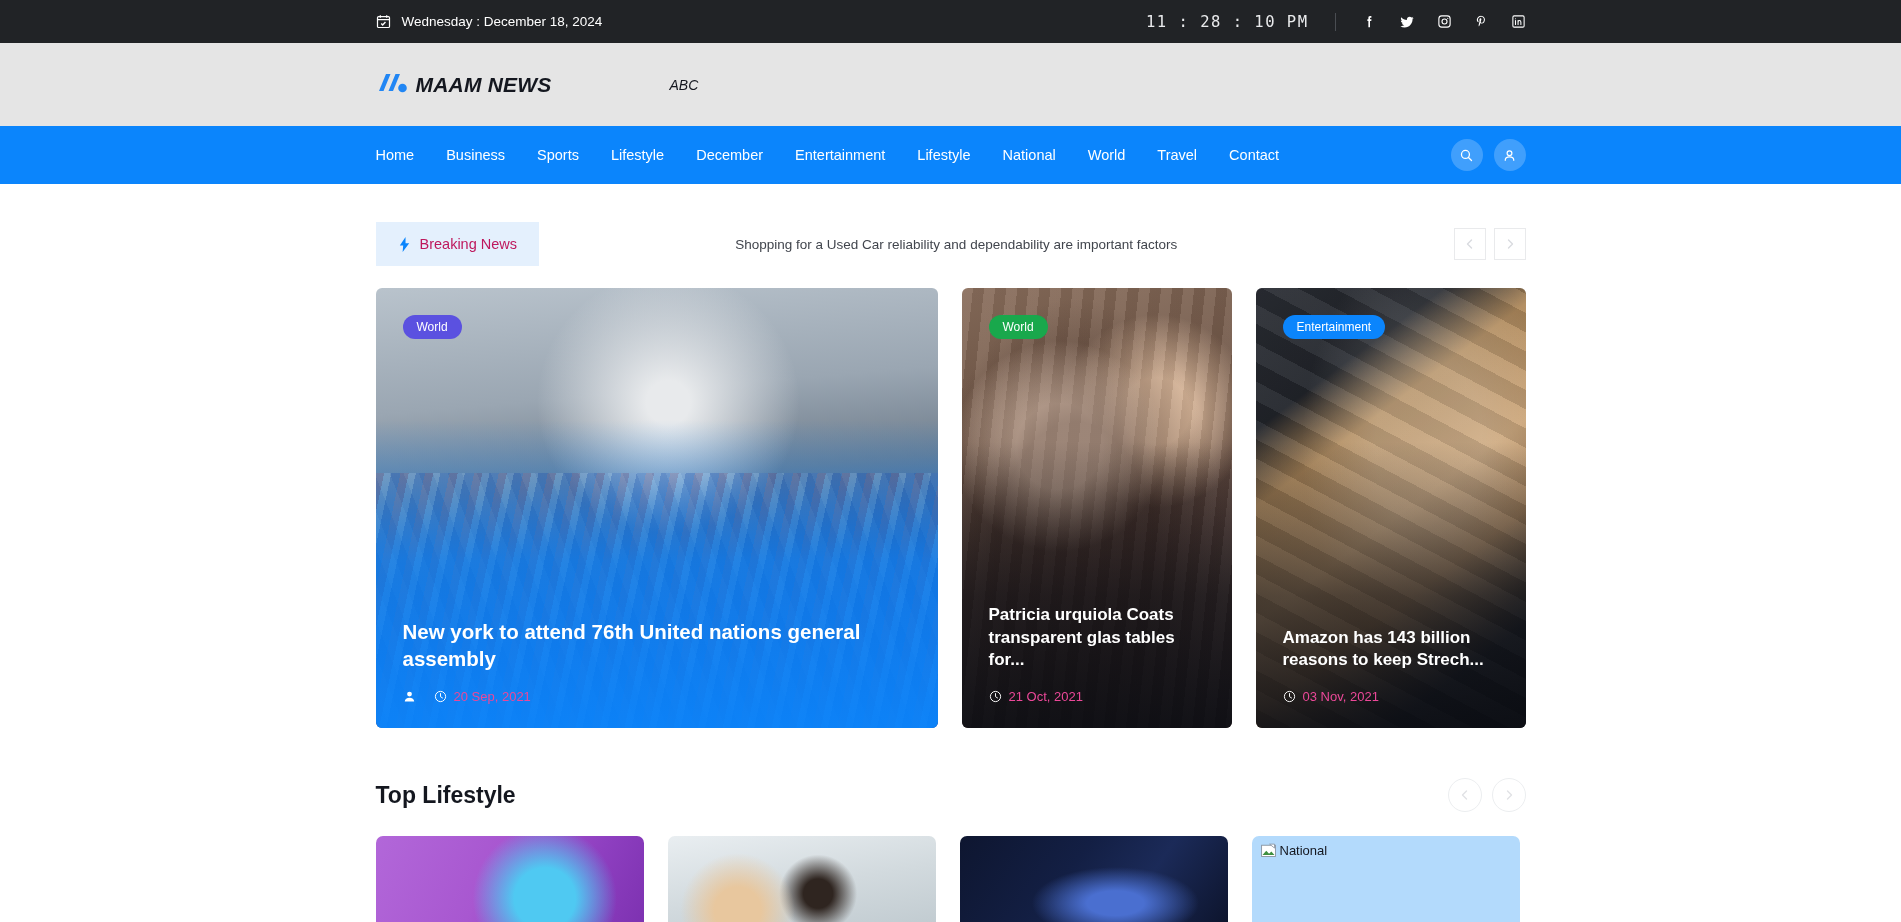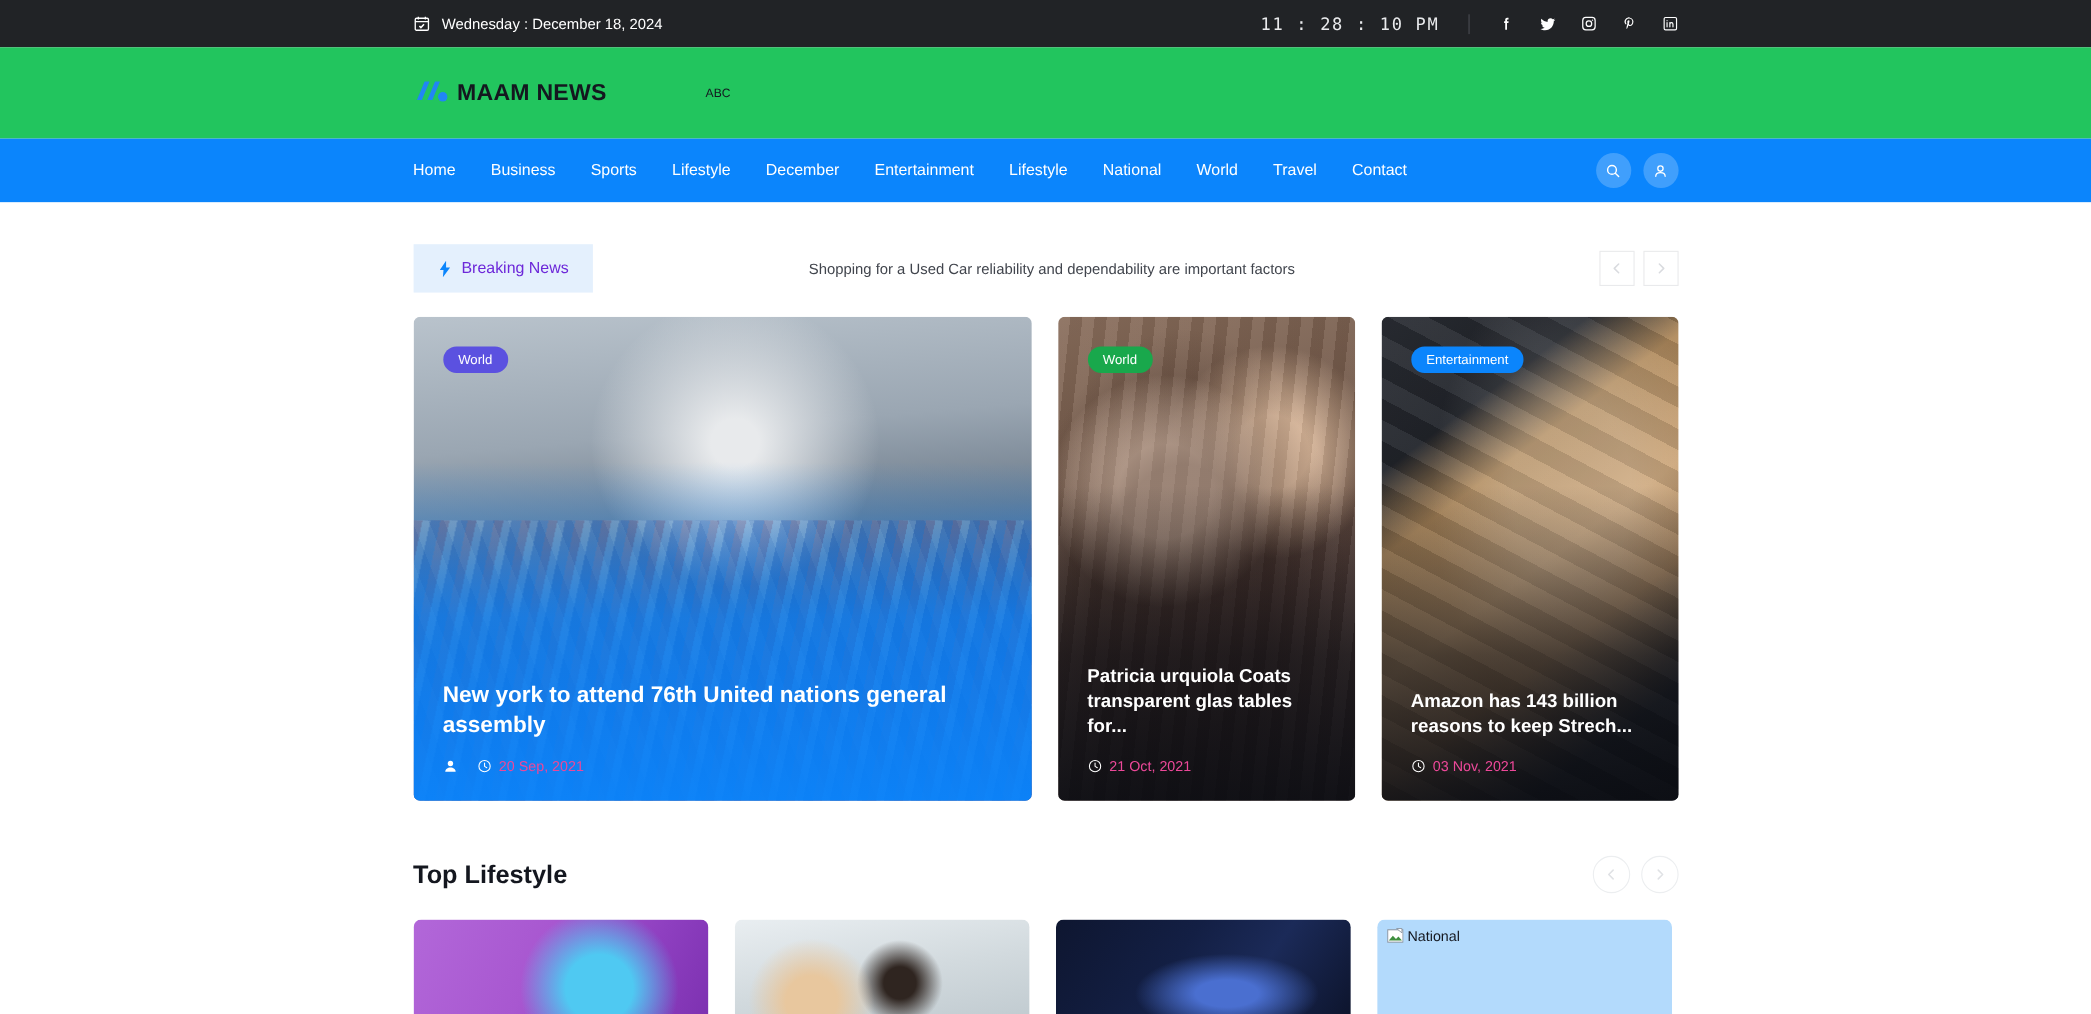--- a/index.html
+++ b/index.html
@@ -29,32 +29,32 @@
     font-family:"DejaVu Sans Mono", monospace;
     font-size:15.5px; letter-spacing:1.5px; color:#e9eaec;
     white-space:nowrap;
   }
   .tb-divider { width:1px; height:18px; background:#4a4d52; margin:0 26px; }
   .socials { display:flex; align-items:center; gap:22px; }
   .socials a { color:#ffffff; display:inline-flex; align-items:center; }
   .socials svg { display:block; }
 
   
-  .logobar { height:83px; background:#22c55e; display:flex; align-items:center; }
+  .logobar { height:83px; background:#e5e5e5; display:flex; align-items:center;font-style:italic; }
   .logobar-inner {
     width:1150px; margin:0 auto;
     display:flex; align-items:center;
   }
   .brand { display:flex; align-items:center; gap:9px; }
   .brand-mark { display:block; }
   .brand-text {
     font-size:21px; font-weight:bold; letter-spacing:.2px; color:#14171f;
   }
   .abc-text {
-    margin-left:90px; font-size:11px; color:#14171f;
+    margin-left:118px; font-size:14px; color:#14171f;
   }
 
   
   .navbar { height:58px; background:#0b85fc; }
   .navbar-inner {
     width:1150px; margin:0 auto; height:100%;
     display:flex; align-items:center; justify-content:space-between;
   }
   .nav-links { display:flex; align-items:flex-start; gap:0; }
   .nav-links a {
@@ -73,21 +73,21 @@
 
   
   .breaking-wrap { background:#ffffff; padding-top:38px; }
   .breaking {
     width:1150px; margin:0 auto; height:44px;
     display:flex; align-items:center;
   }
   .breaking-tag {
     background:#e4f0fd; height:44px; padding:0 22px;
     display:flex; align-items:center; gap:9px;
-    font-size:14.5px; font-weight:500; color:#6d28d9;justify-content:center;
+    font-size:14.5px; font-weight:500; color:#be185d;justify-content:center;
   }
   .bolt { color:#0b85fc; display:inline-flex; }
   .breaking-text {
     flex:1; text-align:center; font-size:13.5px; color:#41454d;
     padding-right:80px;
   }
   .sq-arrows { display:flex; gap:8px; }
   .sq-btn {
     width:32px; height:32px; border:1px solid #e9eaec;
     background:#ffffff; display:flex; align-items:center; justify-content:center;

